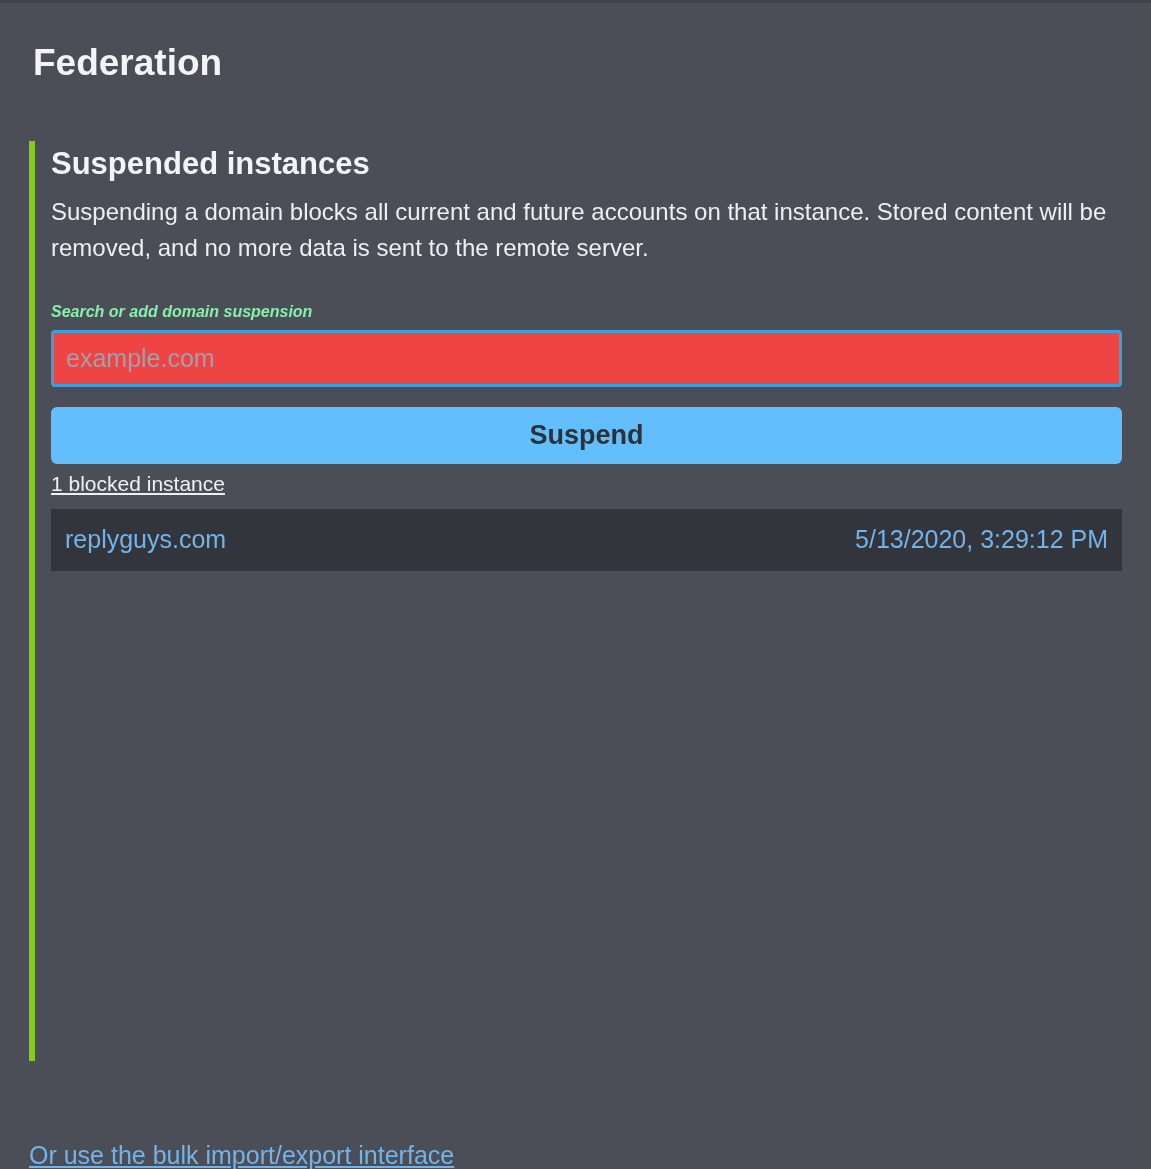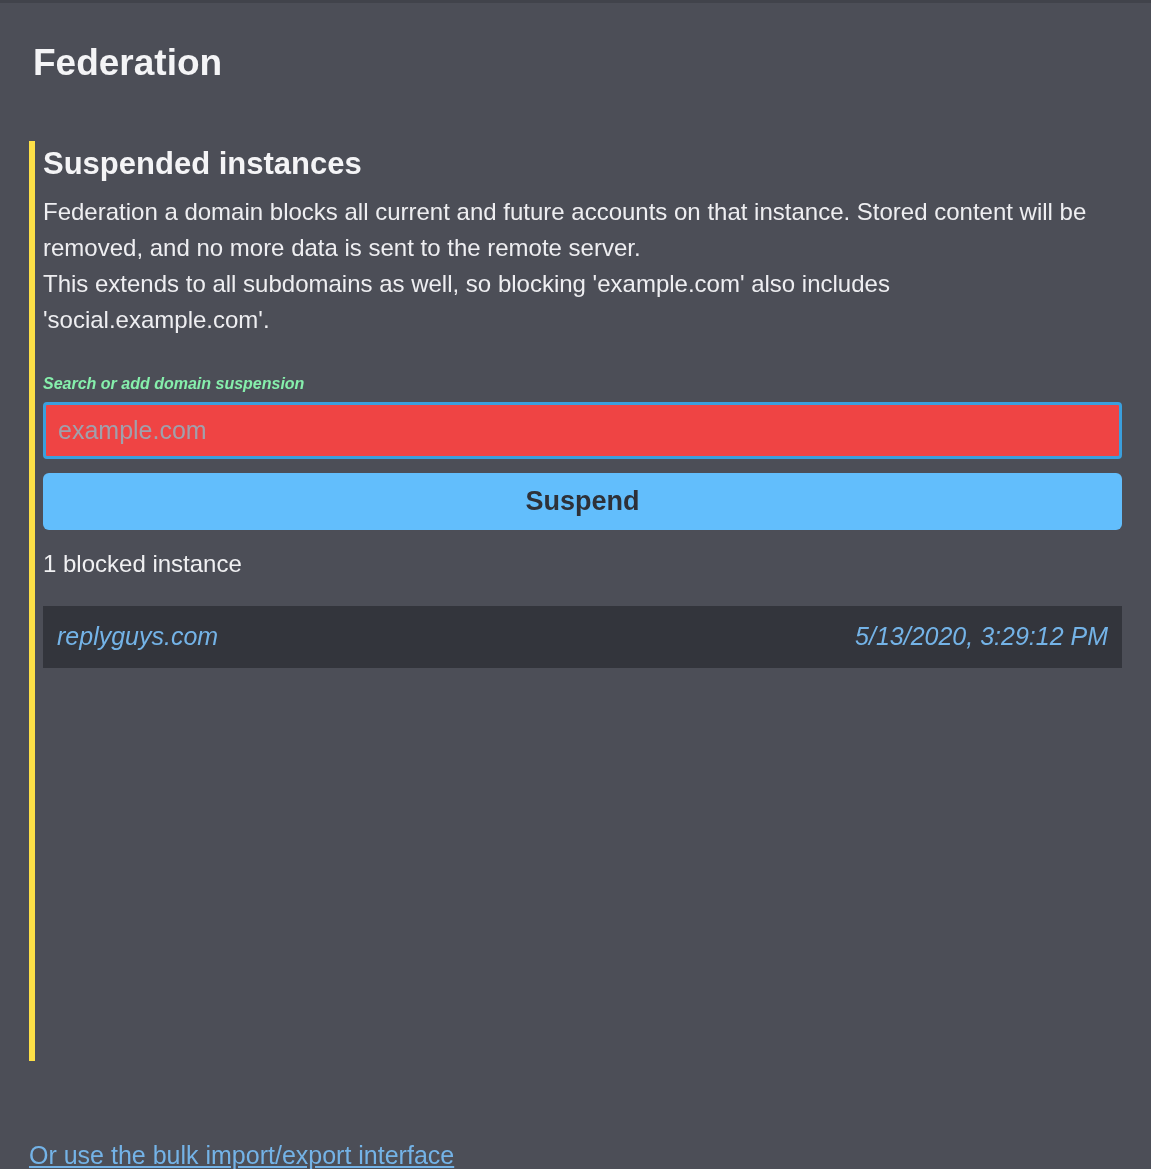--- a/index.html
+++ b/index.html
@@ -22,22 +22,22 @@
     .page-title {
       margin: 4px;
       padding-top: 36px;
       font-size: 37px;
       font-weight: 700;
       color: #f4f4f6;
       line-height: 1.1;
     }
     .suspend-section {
       margin-top: 57px;
-      border-left: 6px solid #fde047;
-      padding-left: 8px;
+      border-left: 6px solid #84cc16;
+      padding-left: 16px;
       min-height: 920px;
     }
     .section-heading {
       margin: 0;
       padding-top: 4px;
       font-size: 31px;
       font-weight: 700;
       color: #f4f4f6;
       line-height: 1.2;
     }
@@ -70,46 +70,46 @@
       font-size: 25px;
       color: #e8e8ea;
       outline: none;
     }
     .domain-input::placeholder {
       color: #a0a0ac;
       opacity: 1;
     }
     .suspend-button {
       display: block;
-      margin-top: 14px;
+      margin-top: 20px;
       width: 100%;
       height: 57px;
       background: #62befc;
       border: none;
       border-radius: 6px;
       font-family: "Liberation Sans", sans-serif;
       font-size: 27px;
       font-weight: 700;
       color: #2e3138;
       cursor: pointer;
     }
     .blocked-count {
-      margin-top: 20px;
-      font-size: 24px;
+      margin-top: 8px;
+      font-size: 21px;
       color: #f0f0f2;
+      text-decoration: underline;
     }
     .instance-row {
-      margin-top: 28px;
+      margin-top: 13px;
       height: 62px;
       background: #33353c;
       display: flex;
       align-items: center;
       justify-content: space-between;
       padding: 0 14px;
-      font-style: italic;
     }
     .instance-link {
       font-size: 25px;
       color: #74b3e7;
       text-decoration: none;
       cursor: pointer;
     }
     .instance-timestamp {
       font-size: 25px;
       color: #74b3e7;
@@ -131,22 +131,21 @@
 
 <div class="page">
 
   <h1 class="page-title">Federation</h1>
 
   <section class="suspend-section">
 
     <h2 class="section-heading">Suspended instances</h2>
 
     <div class="description">
-      <p>Federation a domain blocks all current and future accounts on that instance. Stored content will be removed, and no more data is sent to the remote server.</p>
-      <p>This extends to all subdomains as well, so blocking 'example.com' also includes 'social.example.com'.</p>
+      <p>Suspending a domain blocks all current and future accounts on that instance. Stored content will be removed, and no more data is sent to the remote server.</p>
     </div>
 
     <label class="search-label">Search or add domain suspension</label>
 
     <input class="domain-input" type="text" placeholder="example.com" style="">
 
     <button class="suspend-button">Suspend</button>
 
     <div class="blocked-count">1 blocked instance</div>
 

